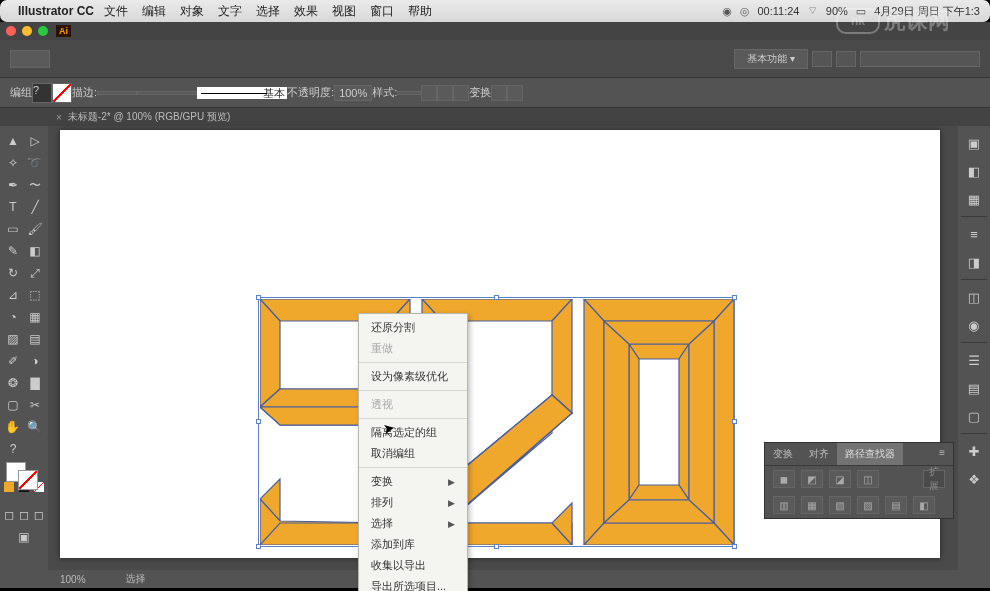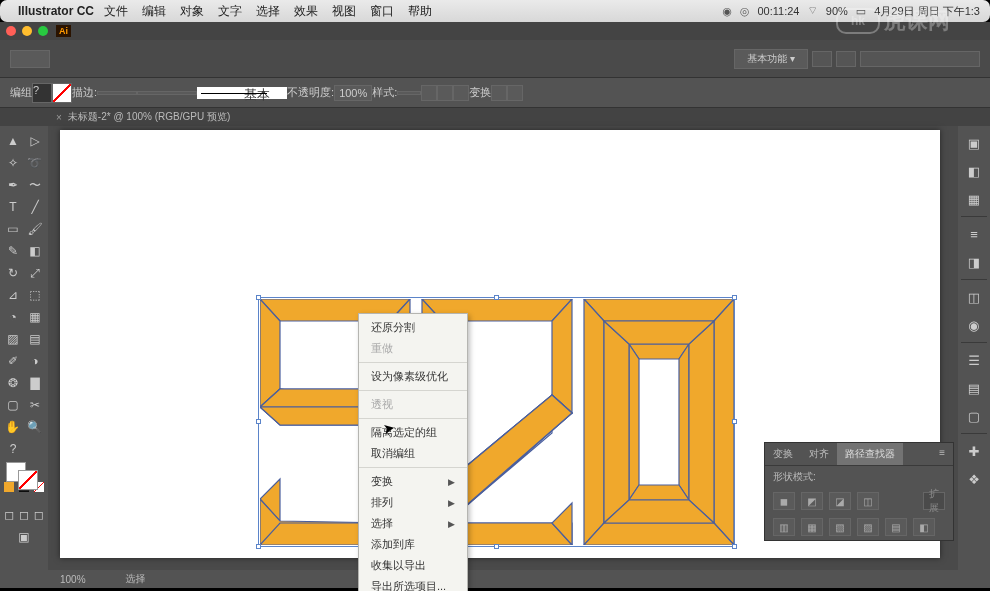--- a/index.html
+++ b/index.html
@@ -141,21 +141,21 @@
 </div>
 
 <div class="optionsbar">
   <span>编组</span>
   <div class="sw" style="background:#333">?</div>
   <div class="sw none"></div>
   <span>描边:</span>
   <div class="dd" style="width:40px"></div>
   <div class="dd" style="width:60px"></div>
   <div class="line">
-      <span style="position:absolute;right:17px;top:-1px;font-size:13px;color:#333">基本</span>
+      <span style="position:absolute;right:2px;top:-1px;font-size:11px;color:#333">基本</span>
     </div>
   <span>不透明度:</span>
   <span class="dd">100%</span>
   <span>样式:</span>
   <div class="dd" style="width:24px"></div>
   <div class="tiny"></div>
   <div class="tiny"></div>
   <div class="tiny"></div>
   <span>变换</span>
   <div class="tiny"></div>
@@ -349,21 +349,20 @@
     <div class="t">❖</div>
   </div>
 
   <div class="panel">
     <div class="tabs">
       <div class="pt">变换</div>
       <div class="pt">对齐</div>
       <div class="pt act">路径查找器</div>
       <div class="pt close">≡</div>
     </div>
-    <div class="sec">形状模式:</div>
     <div class="row">
       <div class="pb">◼</div>
       <div class="pb">◩</div>
       <div class="pb">◪</div>
       <div class="pb">◫</div>
       <div class="pb exp">扩展</div>
     </div>
     <div class="row">
       <div class="pb">▥</div>
       <div class="pb">▦</div>

